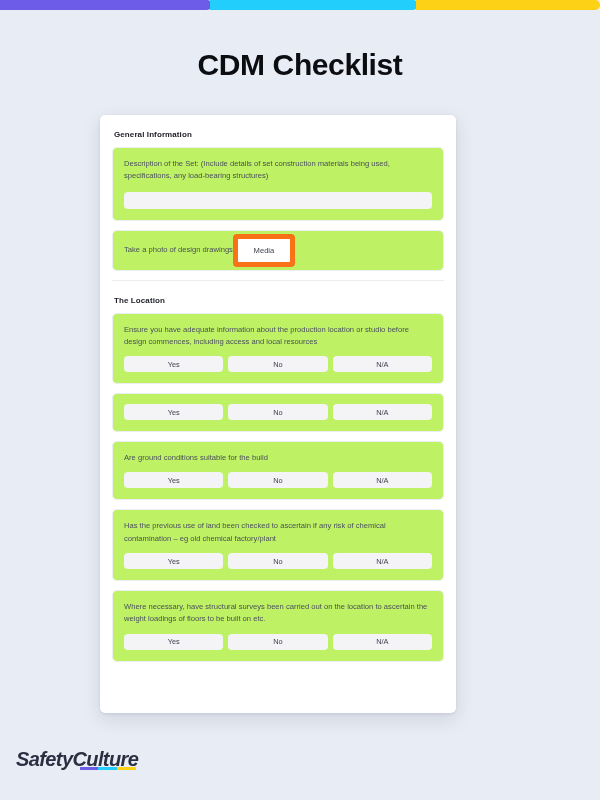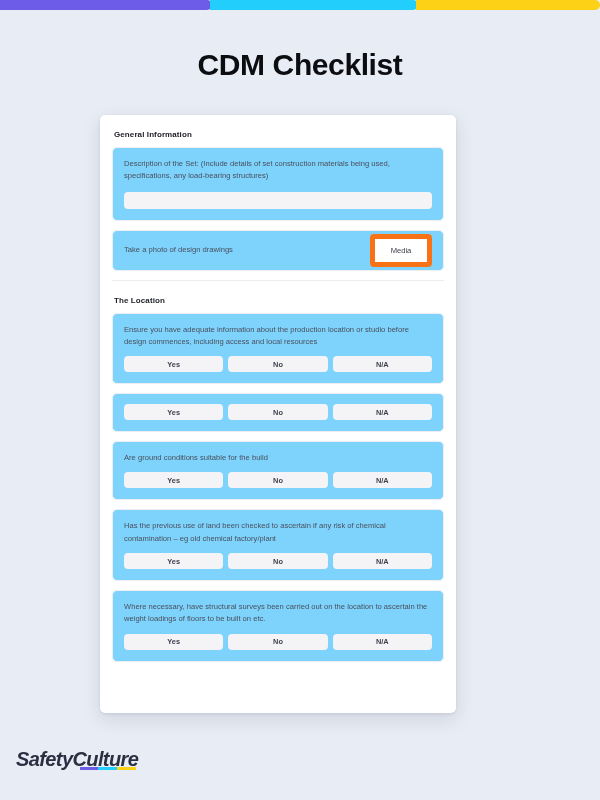--- a/index.html
+++ b/index.html
@@ -72,28 +72,28 @@
   .divider {
     height: 1px;
     background: #ececf0;
     margin: 0;
   }
 
   
   .block {
     border: 1px solid #eceef2;
     border-radius: 5px;
-    background: #7dd3fc;
+    background: #bef264;
     padding: 10px 11px 11px 11px;
     margin-bottom: 9px;
   }
   .block-row {
     display: flex;
     align-items: center;
-    justify-content: space-between;
+    justify-content: flex-start;
     padding: 3px 11px 3px 11px;
   }
 
   .q-text {
     font-size: 7.6px;
     line-height: 1.62;
     color: #4b4f5c;
     margin: 0 0 8px 0;
   }
   .q-text.nomargin { margin-bottom: 0; }
@@ -131,21 +131,20 @@
     border: none;
     border-radius: 4px;
     height: 16px;
     font-size: 7.4px;
     color: #3f434f;
     font-family: "Liberation Sans", sans-serif;
     cursor: pointer;
     display: flex;
     align-items: center;
     justify-content: center;
-    font-weight: bold;
   }
 
   
   .footer {
     position: absolute;
     left: 16px;
     top: 748px;
     width: 600px;
     text-align: left;
   }

